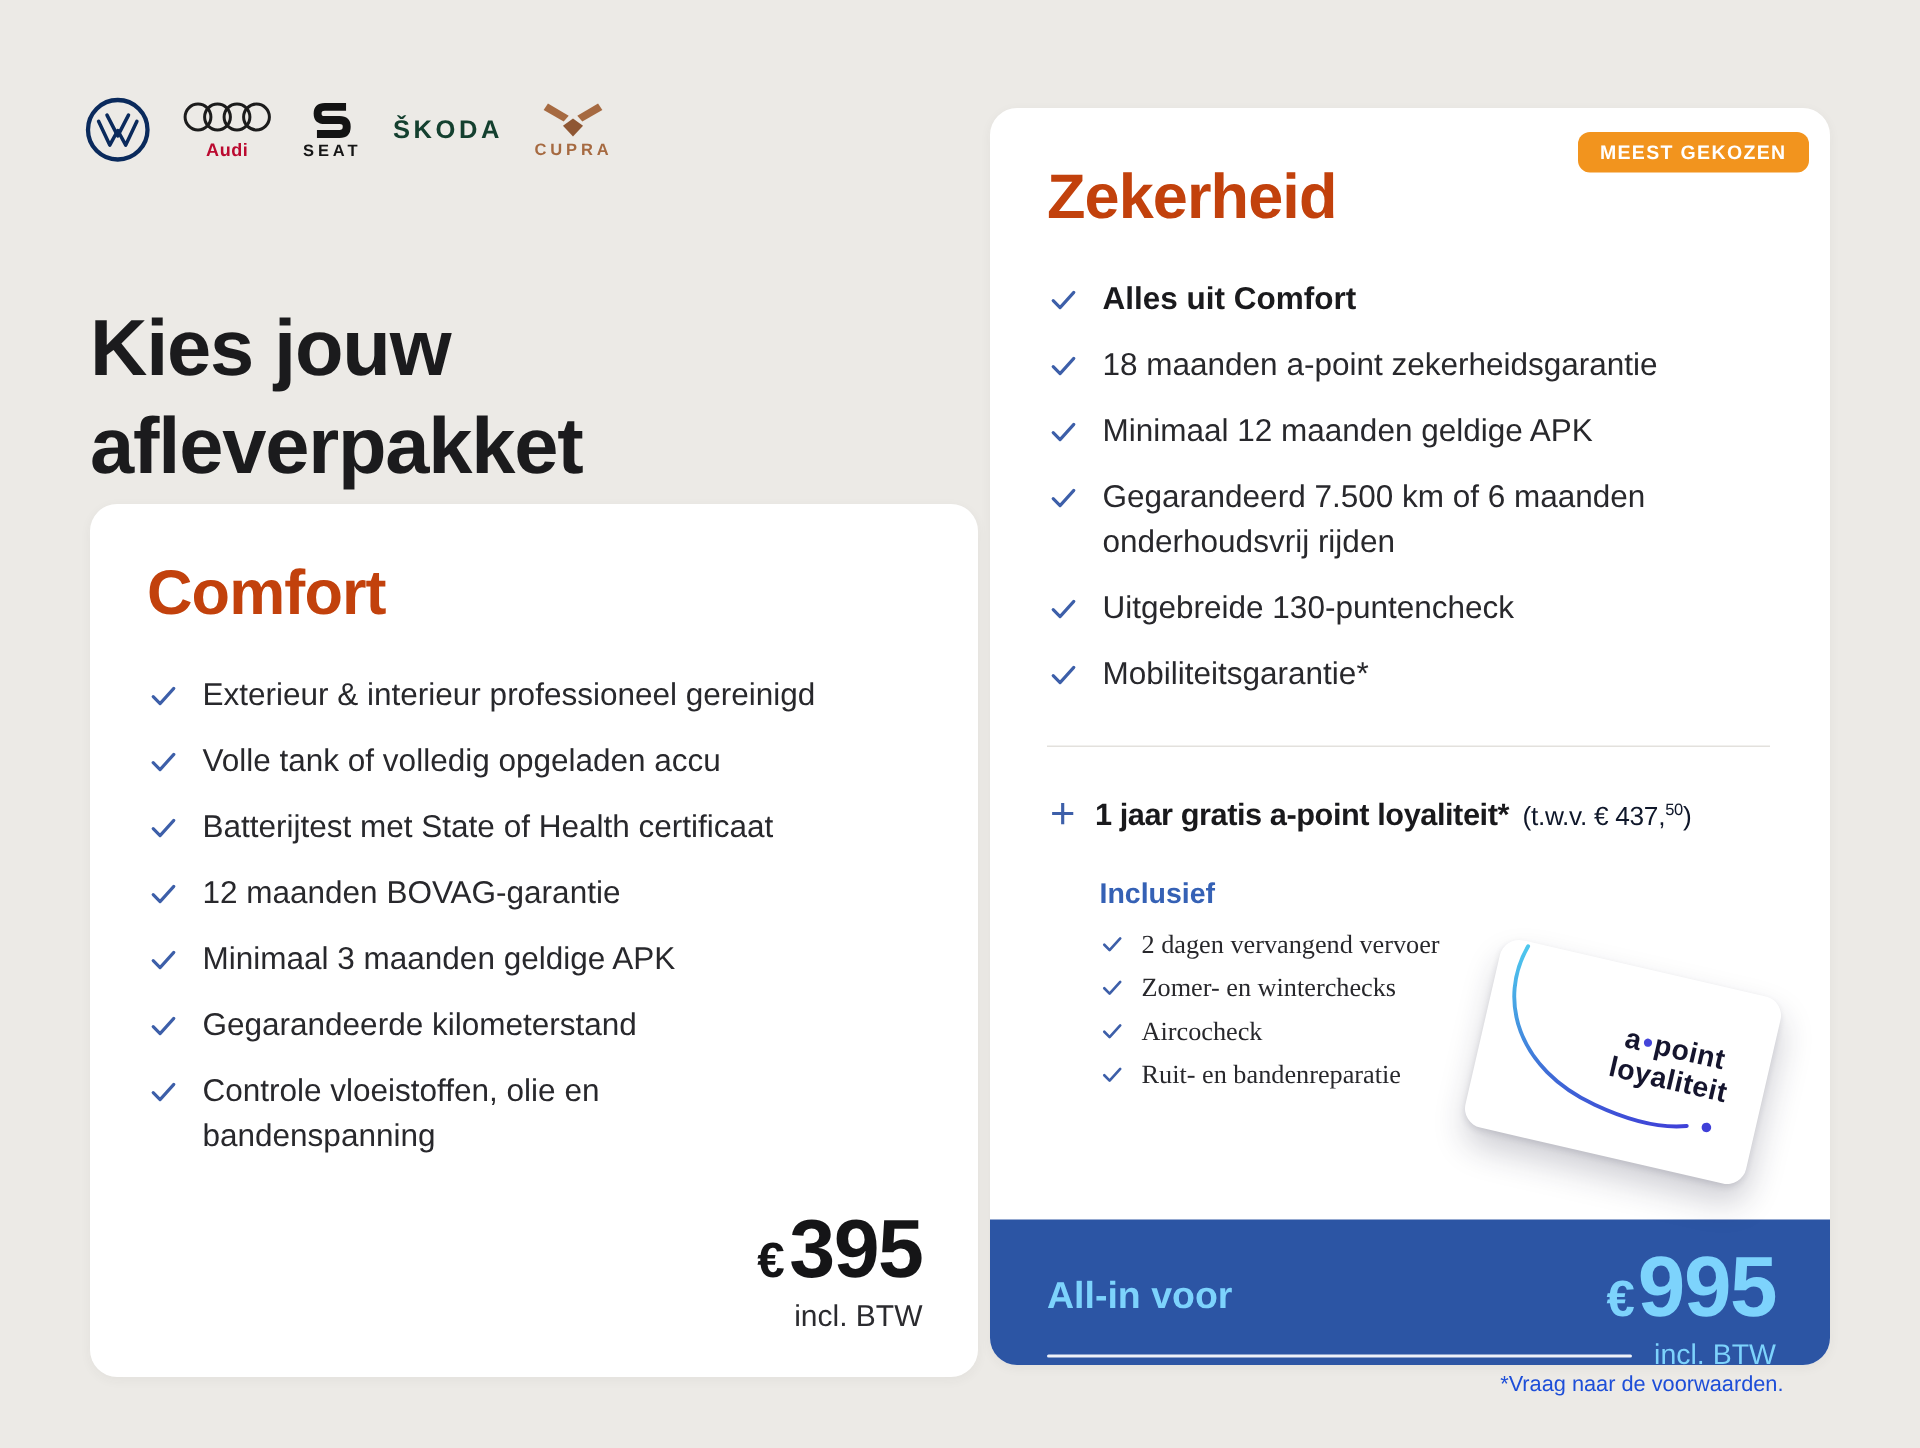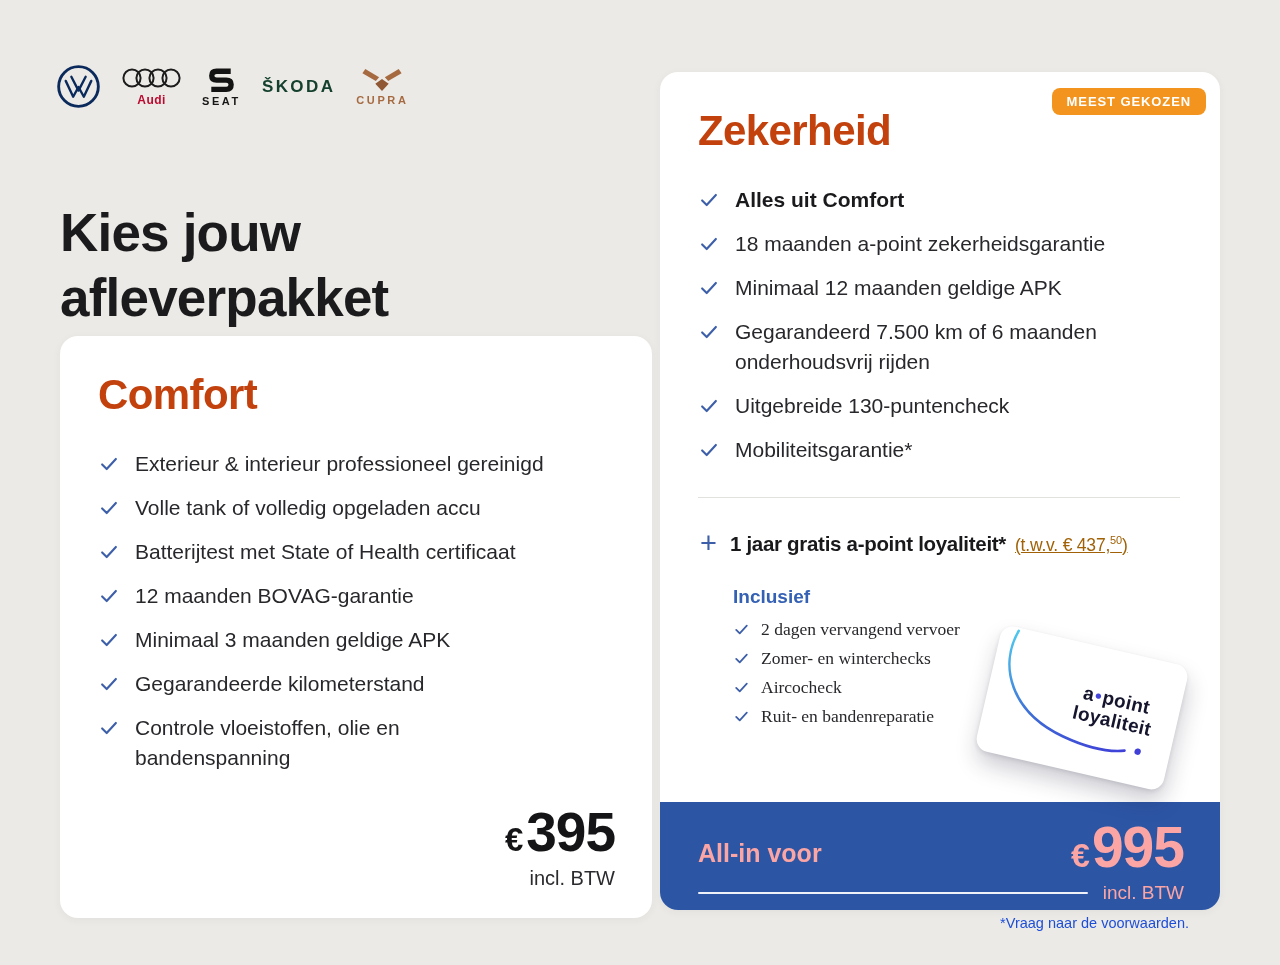--- a/index.html
+++ b/index.html
@@ -146,24 +146,23 @@
     top: 2px;
   }
   .loyalty-title {
     font-size: 20.5px;
     font-weight: 700;
     letter-spacing: -0.3px;
     color: #19191C;
   }
   .loyalty-value {
     font-size: 17.5px;
-    color: #a16207;
+    color: #0f172a;
     margin-left: 9px;
     letter-spacing: -0.2px;
-    text-decoration: underline;
   }
   .loyalty-value sup { font-size: 11px; }
 
   .inclusief-label {
     position: absolute;
     left: 73px;
     top: 514px;
     font-size: 19px;
     font-weight: 600;
     color: #3561B5;
@@ -215,24 +214,24 @@
     color: #15152E;
   }
   .loy-dot { color: #4445D9; padding: 0 1px; }
 
   
   .zk-footer {
     position: absolute;
     left: 0;
     right: 0;
     bottom: 0;
-    height: 108px;
+    height: 97px;
     background: #2C55A4;
     border-radius: 0 0 18px 18px;
-    color: #fca5a5;
+    color: #7dd3fc;
     z-index: 2;
   }
   .zk-footer-label {
     position: absolute;
     left: 38px;
     top: 37px;
     font-size: 25px;
     font-weight: 600;
   }
   .zk-underline {

